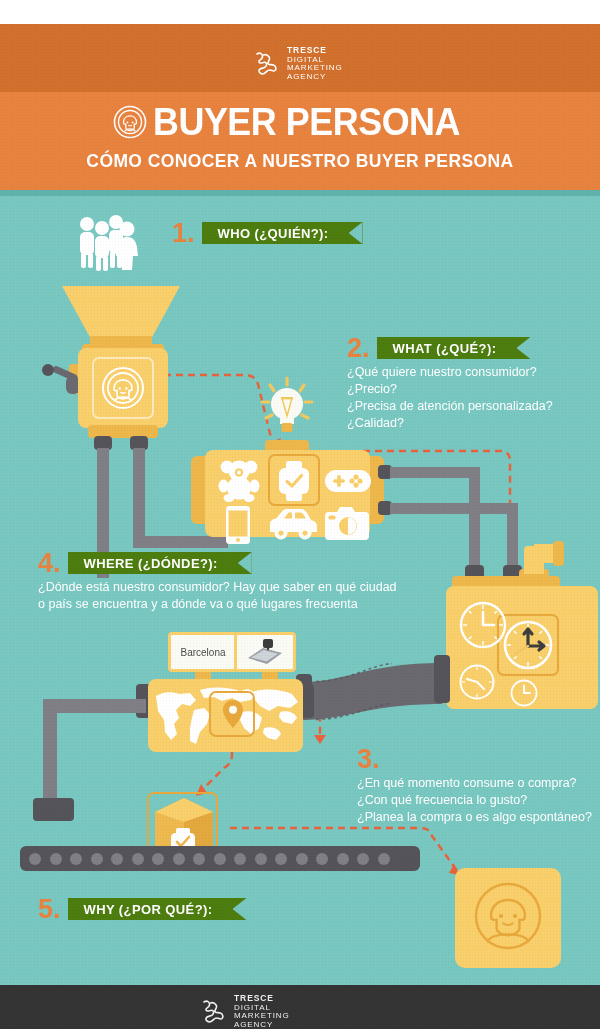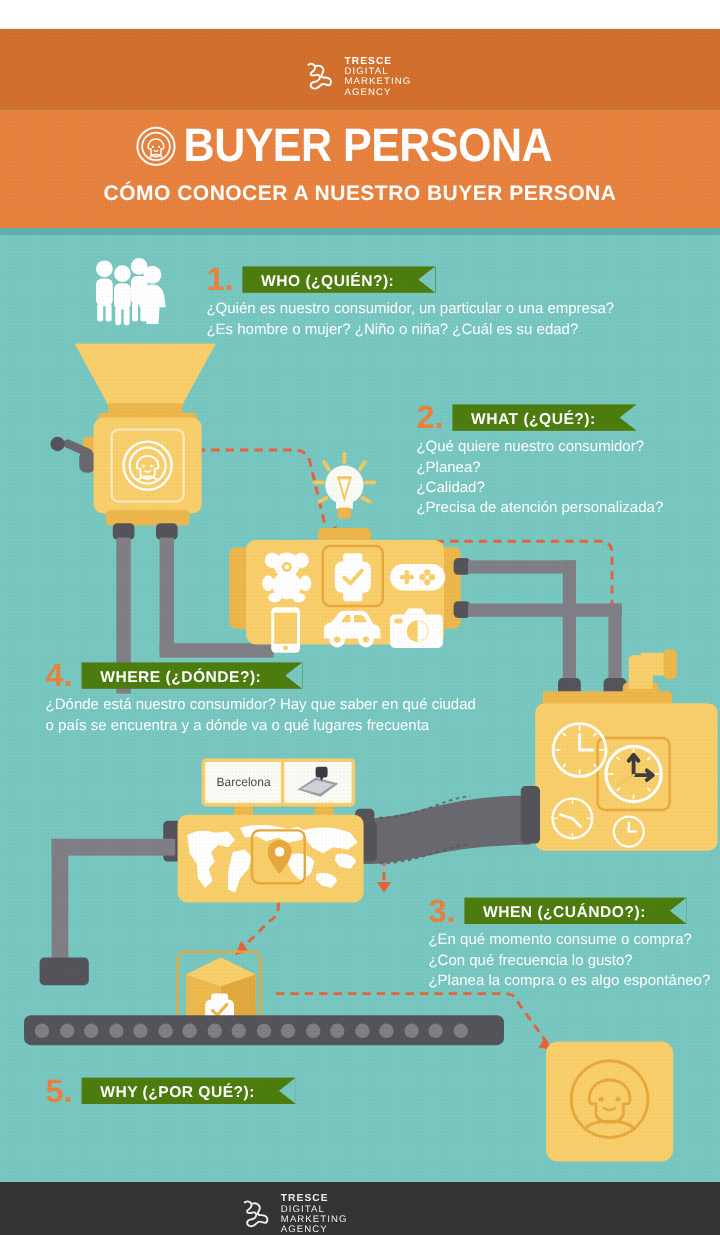--- a/index.html
+++ b/index.html
@@ -440,47 +440,40 @@
     </svg>
   </span>
 
   <div class="step" style="left:172px;top:196px;">
     <div class="step-head">
       <span class="step-num">1.</span>
       <span class="ribbon">
           <span>WHO (¿QUIÉN?):</span>
         </span>
     </div>
-    <div class="step-lines">
-      <div>¿Quién es nuestro consumidor, un particular o una empresa?</div>
-      <div>¿Es hombre o mujer? ¿Niño o niña? ¿Cuál es su edad?</div>
-    </div>
   </div>
 
   <div class="step" style="left:347px;top:311px;">
     <div class="step-head">
       <span class="step-num">2.</span>
       <span class="ribbon">
           <span>WHAT (¿QUÉ?):</span>
         </span>
     </div>
     <div class="step-lines">
       <div>¿Qué quiere nuestro consumidor?</div>
-      <div>¿Planea?</div>
+      <div>¿Precio?</div>
+      <div>¿Precisa de atención personalizada?</div>
       <div>¿Calidad?</div>
-      <div>¿Precisa de atención personalizada?</div>
     </div>
   </div>
 
   <div class="step" style="left:357px;top:722px;">
     <div class="step-head">
       <span class="step-num">3.</span>
-      <span class="ribbon">
-          <span>WHEN (¿CUÁNDO?):</span>
-        </span>
     </div>
     <div class="step-lines">
       <div>¿En qué momento consume o compra?</div>
       <div>¿Con qué frecuencia lo gusto?</div>
       <div>¿Planea la compra o es algo espontáneo?</div>
     </div>
   </div>
 
   <div class="step" style="left:38px;top:526px;">
     <div class="step-head">

